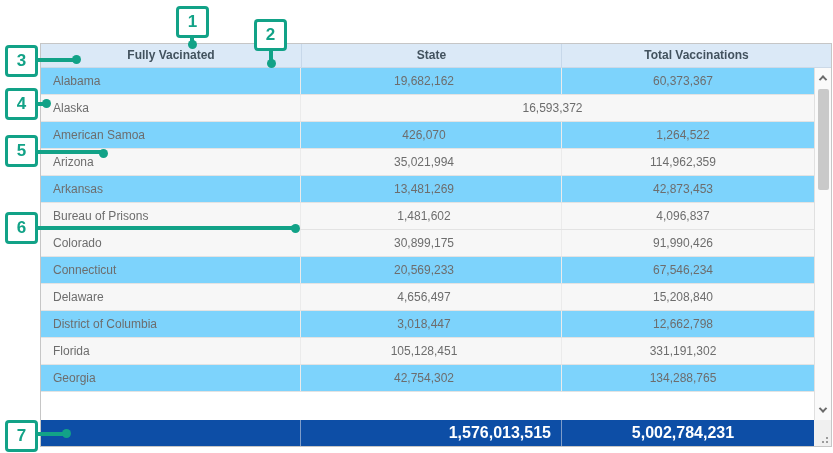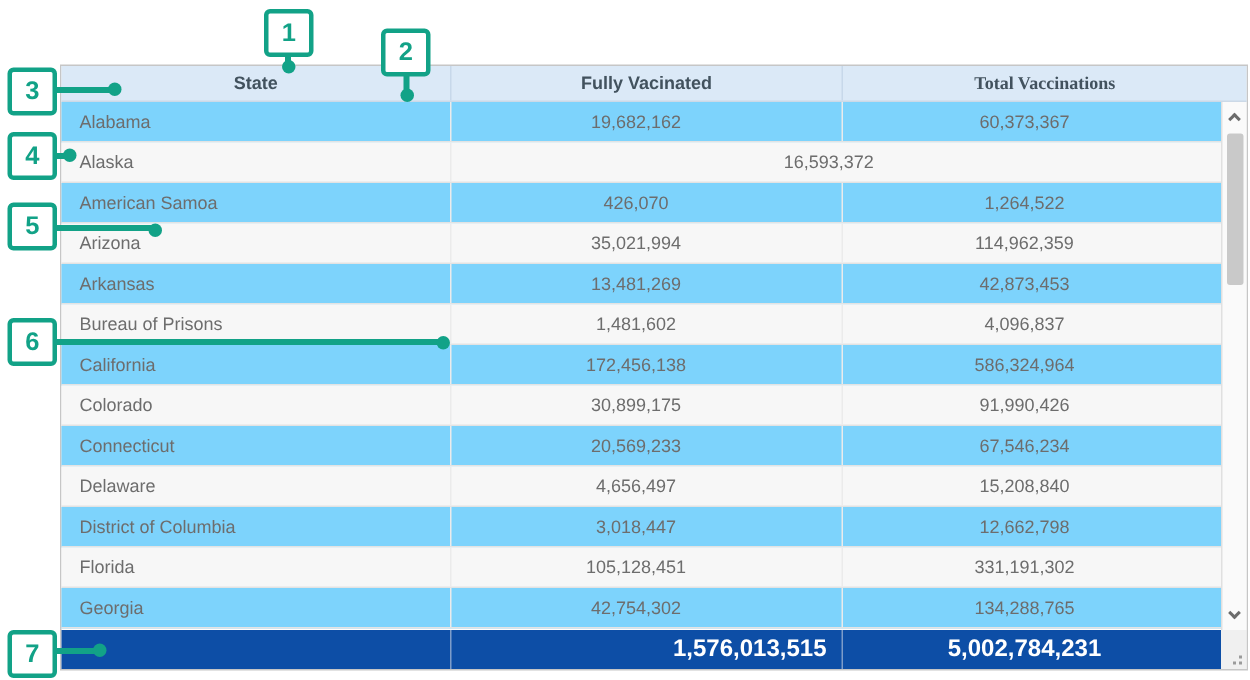--- a/index.html
+++ b/index.html
@@ -15,21 +15,21 @@
 
   
   .tbl{position:absolute;left:40px;top:43px;width:792px;height:404px;
     border:1px solid #c6c6c6;background:#fff;display:flex;flex-direction:column;}
   .thead{height:24px;background:var(--header-bg);display:flex;flex:0 0 auto;
     border-bottom:1px solid #ccd9e7;}
   .th{font-size:12px;font-weight:bold;color:#42525e;text-align:center;
     line-height:23px;white-space:nowrap;overflow:hidden;}
   .th-state{width:260px;border-right:1px solid #c7d8ea;}
   .th-fully{width:261px;border-right:1px solid #c7d8ea;}
-  .th-total{flex:1;font-family:Liberation Serif, serif;}
+  .th-total{flex:1;}
 
   .tbody{flex:1;display:flex;min-height:0;}
   .rows{width:773px;}
   .trow{height:27px;display:flex;border-bottom:1px solid #e3e3e3;background:#7dd3fc;}
   .trow.alt{background:var(--row-alt);}
   .td{font-size:12px;color:#6d6d6d;line-height:26px;white-space:nowrap;overflow:hidden;}
   .td-state{width:260px;border-right:1px solid #ebebeb;padding-left:12px;}
   .td-fully{width:261px;border-right:1px solid #ebebeb;text-align:center;padding-right:14px;}
   .td-total{flex:1;text-align:center;padding-right:10px;}
 
@@ -95,22 +95,22 @@
   .c7-dot{left:62px;top:429px;}
 </style>
 </head>
 <body>
 
 <div class="stage">
 
   <div class="tbl">
 
     <div class="thead">
+      <div class="th th-fully">Fully Vacinated</div>
       <div class="th th-state">State</div>
-      <div class="th th-fully">Fully Vacinated</div>
       <div class="th th-total">Total Vaccinations</div>
     </div>
 
     <div class="tbody">
       <div class="rows" id="rows">
           <div class="trow">
             <div class="td td-state">Alabama</div>
             <div class="td td-fully">19,682,162</div>
             <div class="td td-total">60,373,367</div>
           </div>
@@ -130,25 +130,20 @@
           </div>
           <div class="trow">
             <div class="td td-state">Arkansas</div>
             <div class="td td-fully">13,481,269</div>
             <div class="td td-total">42,873,453</div>
           </div>
           <div class="trow alt">
             <div class="td td-state">Bureau of Prisons</div>
             <div class="td td-fully">1,481,602</div>
             <div class="td td-total">4,096,837</div>
-          </div>
-          <div class="trow">
-            <div class="td td-state">California</div>
-            <div class="td td-fully">172,456,138</div>
-            <div class="td td-total">586,324,964</div>
           </div>
           <div class="trow alt">
             <div class="td td-state">Colorado</div>
             <div class="td td-fully">30,899,175</div>
             <div class="td td-total">91,990,426</div>
           </div>
           <div class="trow">
             <div class="td td-state">Connecticut</div>
             <div class="td td-fully">20,569,233</div>
             <div class="td td-total">67,546,234</div>

